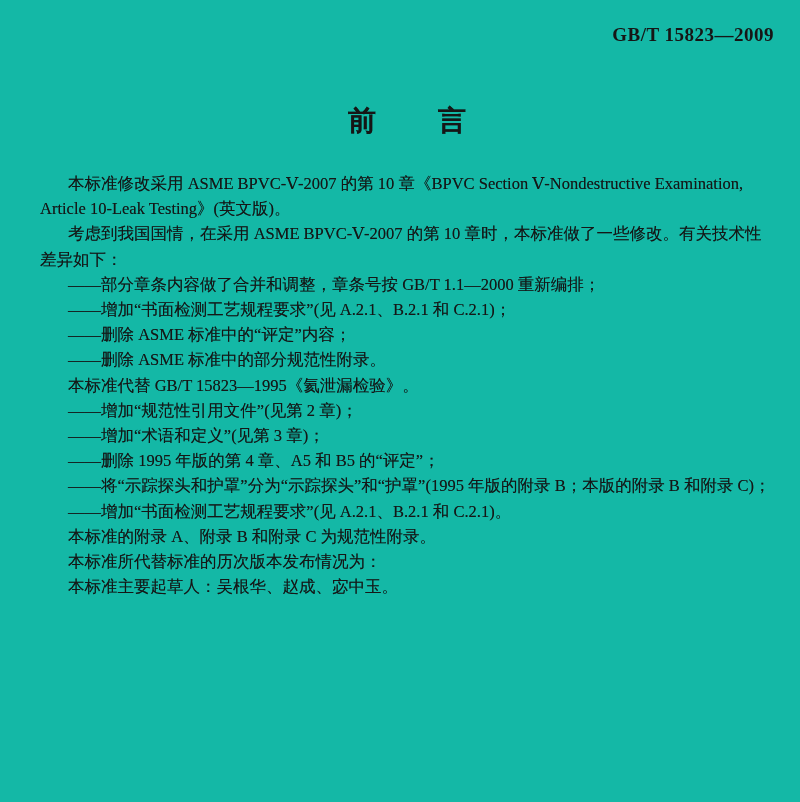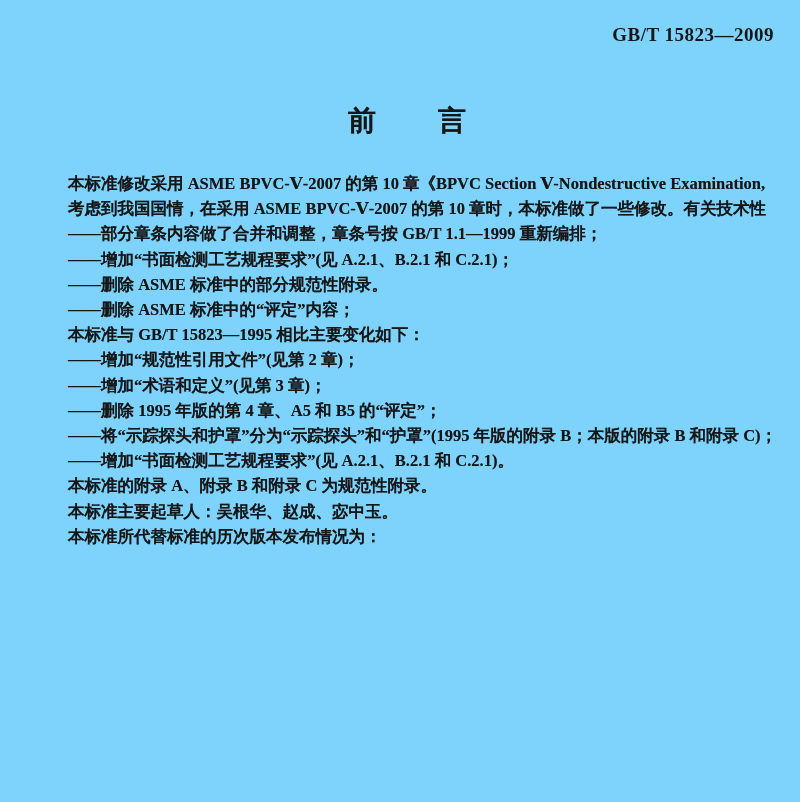--- a/index.html
+++ b/index.html
@@ -4,21 +4,21 @@
 <style>
   html, body {
     margin: 0;
     padding: 0;
     background: #ffffff;
   }
   .page {
     position: relative;
     width: 800px;
     height: 802px;
-    background: #7dd3fc;
+    background: #14b8a6;
     overflow: hidden;
     font-family: "Liberation Serif", "DejaVu Serif", serif;
     color: #161616;
   }
   .doc-number {
     position: absolute;
     top: 24px;
     right: 26px;
     font-size: 19px;
     font-weight: bold;
@@ -37,48 +37,50 @@
     letter-spacing: 2px;
     text-shadow: 0 0 0.5px rgba(0,0,0,0.6);
   }
   .foreword-body {
     position: absolute;
     top: 171px;
     left: 40px;
     right: 18px;
     font-size: 16.5px;
     line-height: 25.2px;
-    font-weight: 700;
+    font-weight: 400;
     text-shadow: 0 0 0.4px rgba(0,0,0,0.45);
   }
   .line {
     margin: 0;
     padding: 0;
     white-space: nowrap;
   }
   .line.indent {
     padding-left: 28px;
   }
 </style>
 </head>
 <body>
 
 <div class="page">
   <div class="doc-number">GB/T 15823—2009</div>
   <h1 class="page-title">前　　言</h1>
   <div class="foreword-body">
     <p class="line indent">本标准修改采用 ASME BPVC-Ⅴ-2007 的第 10 章《BPVC Section Ⅴ-Nondestructive Examination,</p>
+    <p class="line">Article 10-Leak Testing》(英文版)。</p>
     <p class="line indent">考虑到我国国情，在采用 ASME BPVC-Ⅴ-2007 的第 10 章时，本标准做了一些修改。有关技术性</p>
-    <p class="line indent">——部分章条内容做了合并和调整，章条号按 GB/T 1.1—1999 重新编排；</p>
+    <p class="line">差异如下：</p>
+    <p class="line indent">——部分章条内容做了合并和调整，章条号按 GB/T 1.1—2000 重新编排；</p>
     <p class="line indent">——增加“书面检测工艺规程要求”(见 A.2.1、B.2.1 和 C.2.1)；</p>
+    <p class="line indent">——删除 ASME 标准中的“评定”内容；</p>
     <p class="line indent">——删除 ASME 标准中的部分规范性附录。</p>
-    <p class="line indent">——删除 ASME 标准中的“评定”内容；</p>
-    <p class="line indent">本标准与 GB/T 15823—1995 相比主要变化如下：</p>
+    <p class="line indent">本标准代替 GB/T 15823—1995《氦泄漏检验》。</p>
     <p class="line indent">——增加“规范性引用文件”(见第 2 章)；</p>
     <p class="line indent">——增加“术语和定义”(见第 3 章)；</p>
     <p class="line indent">——删除 1995 年版的第 4 章、A5 和 B5 的“评定”；</p>
     <p class="line indent">——将“示踪探头和护罩”分为“示踪探头”和“护罩”(1995 年版的附录 B；本版的附录 B 和附录 C)；</p>
     <p class="line indent">——增加“书面检测工艺规程要求”(见 A.2.1、B.2.1 和 C.2.1)。</p>
     <p class="line indent">本标准的附录 A、附录 B 和附录 C 为规范性附录。</p>
+    <p class="line indent">本标准所代替标准的历次版本发布情况为：</p>
     <p class="line indent">本标准主要起草人：吴根华、赵成、宓中玉。</p>
-    <p class="line indent">本标准所代替标准的历次版本发布情况为：</p>
   </div>
 </div>
 
 </body></html>

